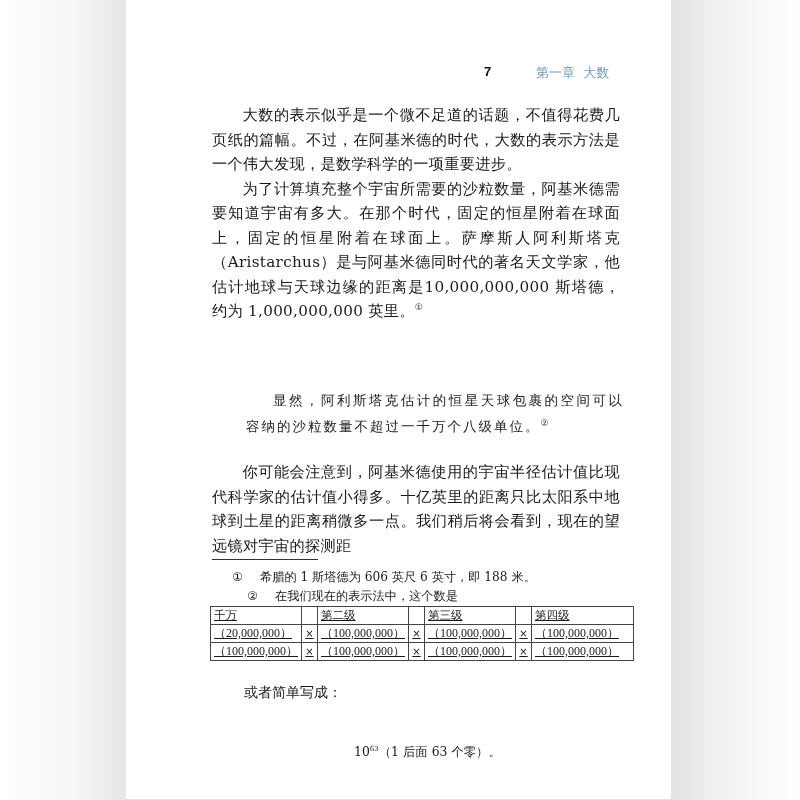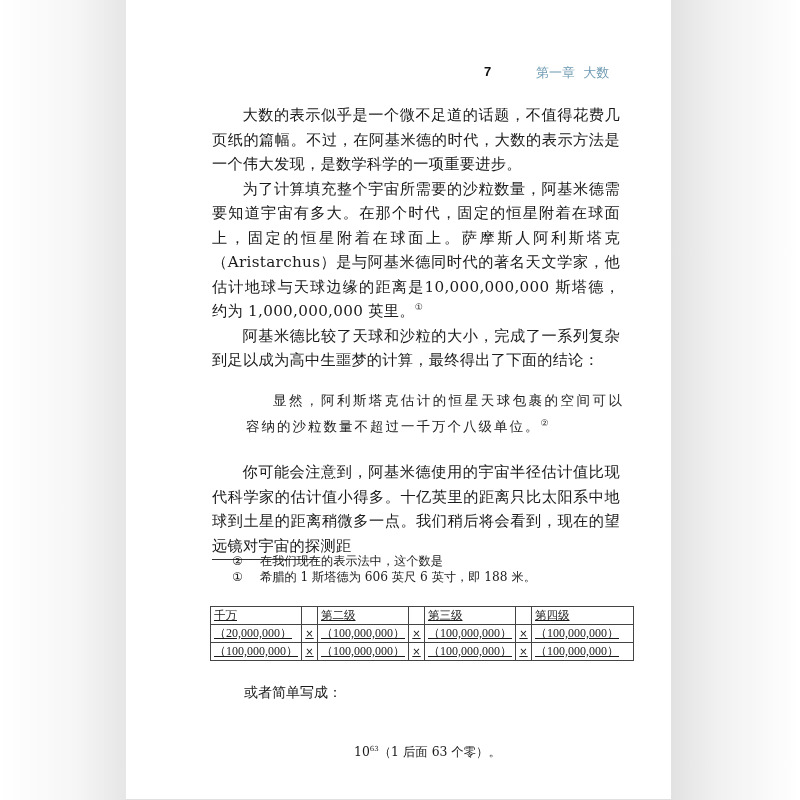--- a/index.html
+++ b/index.html
@@ -179,37 +179,36 @@
 <div class="page">
 
   <div class="running-head">
     <span class="page-number">7</span>
     <span class="chapter-title">第一章  大数</span>
   </div>
 
   <div class="body-text" style="top:103px;">
     <p class="para"><span>大数的表示似乎是一个微不足道的话题，不值得花费几页纸的篇幅。不过，在阿基米德的时代，大数的表示方法是一个伟大发现，是数学科学的一项重要进步。</span></p>
     <p class="para"><span>为了计算填充整个宇宙所需要的沙粒数量，阿基米德需要知道宇宙有多大。在那个时代，固定的恒星附着在球面上，固定的恒星附着在球面上。萨摩斯人阿利斯塔克（Aristarchus）是与阿基米德同时代的著名天文学家，他估计地球与天球边缘的距离是10,000,000,000 斯塔德，约为 1,000,000,000 英里。</span><span class="sup">①</span></p>
-    <p class="para"><span>阿基米德比较了天球和沙粒的大小，完成了一系列复杂到足以成为高中生噩梦的计算，最终得出了下面的结论：</span></p>
   </div>
 
   <div class="quote">
     <p><span>显然，阿利斯塔克估计的恒星天球包裹的空间可以容纳的沙粒数量不超过一千万个八级单位。</span><span class="sup">②</span></p>
   </div>
 
   <div class="body-text" style="top:460px;">
     <p class="para"><span>你可能会注意到，阿基米德使用的宇宙半径估计值比现代科学家的估计值小得多。十亿英里的距离只比太阳系中地球到土星的距离稍微多一点。我们稍后将会看到，现在的望远镜对宇宙的探测距</span></p>
   </div>
 
   <div class="footnote-rule"></div>
 
   <div class="footnote" style="top:568px;">
     <span class="mark">①</span><span class="ftext">希腊的 1 斯塔德为 606 英尺 6 英寸，即 188 米。</span>
   </div>
-  <div class="footnote" style="top:552px;">
+  <div class="footnote" style="top:587px;margin-left:15px;">
     <span class="mark">②</span><span class="ftext">在我们现在的表示法中，这个数是</span>
   </div>
 
   <table class="levels">
     <tbody>
         <tr>
       <td class="col-a">千万</td>
       <td class="col-op op"></td>
       <td class="col-b">第二级</td>
       <td class="col-op op"></td>

